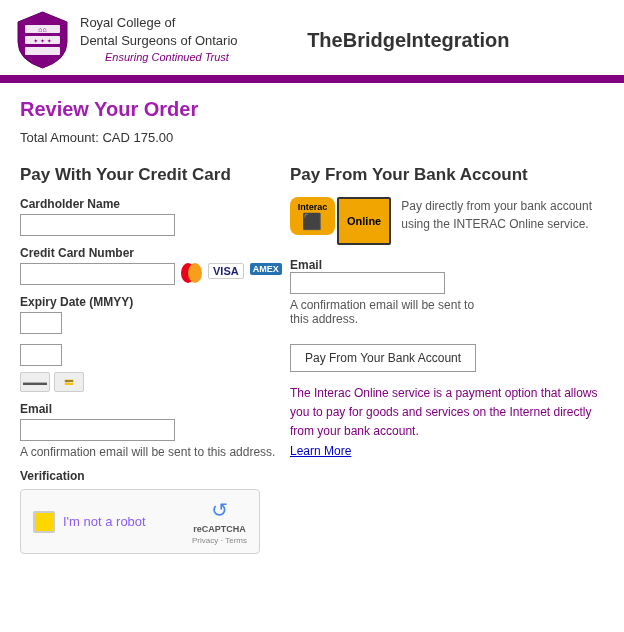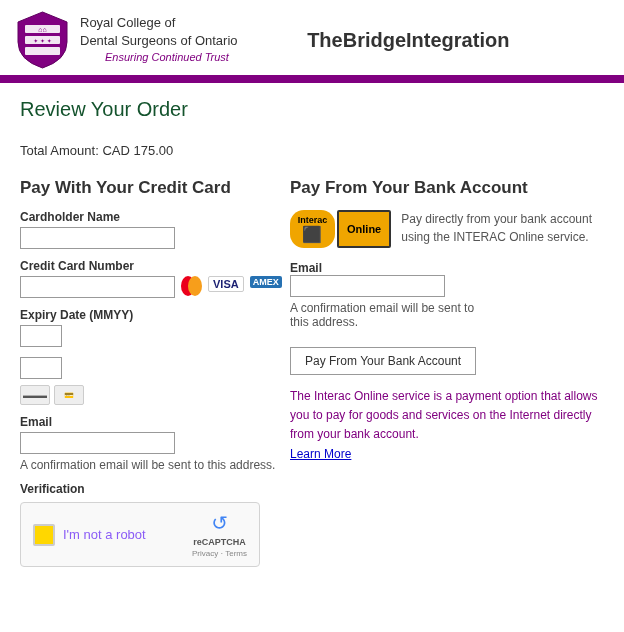--- a/index.html
+++ b/index.html
@@ -9,21 +9,21 @@
     .header { display: flex; align-items: center; padding: 10px 15px 5px 15px; }
     .logo-area { display: flex; align-items: center; gap: 10px; }
     .logo-shield { width: 55px; height: 60px; }
     .logo-text { font-size: 13px; line-height: 1.4; color: #333; }
     .logo-text .tagline { font-style: italic; color: #800080; font-size: 11px; margin-left: 25px; }
     .header-title { flex: 1; text-align: center; font-size: 20px; font-weight: bold; color: #333; padding-right: 30px; }
     .purple-bar { height: 8px; background: #800080; width: 100%; }
 
     
     .content { padding: 15px 20px; }
-    .review-title { font-size: 20px; font-weight: normal; margin-bottom: 22px; color: #14532d; }
+    .review-title { font-size: 20px; font-weight: bold; margin-bottom: 9px; color: #a21caf; }
     .total-amount { font-size: 13px; margin-bottom: 20px; color: #333; }
 
     
     .two-col { display: flex; }
     .col-left { flex: 0 0 270px; }
     .col-right { flex: 1; }
 
     .section-title { font-size: 17px; font-weight: bold; margin-bottom: 12px; color: #333; }
 
     .field-label { font-size: 12px; font-weight: bold; margin-bottom: 3px; display: block; color: #333; }
@@ -59,22 +59,22 @@
     .recaptcha-checkbox { width: 22px; height: 22px; background: #ffd700; border: 2px solid #ccc; border-radius: 2px; display: flex; align-items: center; justify-content: center; }
     .recaptcha-label { font-size: 13px; color: #8b5cf6; }
     .recaptcha-right { display: flex; flex-direction: column; align-items: center; gap: 2px; }
     .recaptcha-logo { font-size: 20px; color: #4285f4; }
     .recaptcha-brand { font-size: 9px; color: #555; font-weight: bold; }
     .recaptcha-links { font-size: 8px; color: #888; }
 
     
     .interac-row { display: flex; align-items: flex-start; gap: 10px; margin-bottom: 12px; }
     .interac-logo { display: flex; gap: 2px; }
-    .interac-yellow { background: #f0a500; color: #000; font-size: 10px; font-weight: bold; padding: 4px 6px; border-radius: 14px; display: flex; flex-direction: column; align-items: center; justify-content: center; width: 45px; height: 38px; }
-    .interac-online { background: #f0a500; color: #000; font-size: 11px; font-weight: bold; padding: 4px 8px; border: 2px solid #333; border-radius: 2px; display: flex; align-items: center; justify-content: center; height: 38px; }
+    .interac-yellow { background: #f0a500; color: #000; font-size: 10px; font-weight: bold; padding: 4px 6px; border-radius: 8px; display: flex; flex-direction: column; align-items: center; justify-content: center; width: 45px; height: 38px; }
+    .interac-online { background: #f0a500; color: #000; font-size: 11px; font-weight: bold; padding: 4px 8px; border: 2px solid #333; border-radius: 2px; display: flex; align-items: center; justify-content: center; height: 48px; }
     .interac-desc { font-size: 12px; color: #555; line-height: 1.5; }
 
     .bank-pay-btn { background: #fff; border: 1px solid #999; padding: 6px 14px; font-size: 12px; cursor: pointer; margin-bottom: 12px; margin-top: 8px; color: #333; }
 
     .interac-info { font-size: 12px; color: #800080; line-height: 1.6; }
     .interac-info .learn-more { color: #0000cc; text-decoration: underline; cursor: pointer; }
 
     .verification-label { font-size: 12px; font-weight: bold; margin-bottom: 4px; }
 
     .email-row-label { font-size: 12px; font-weight: bold; margin-bottom: 3px; }

